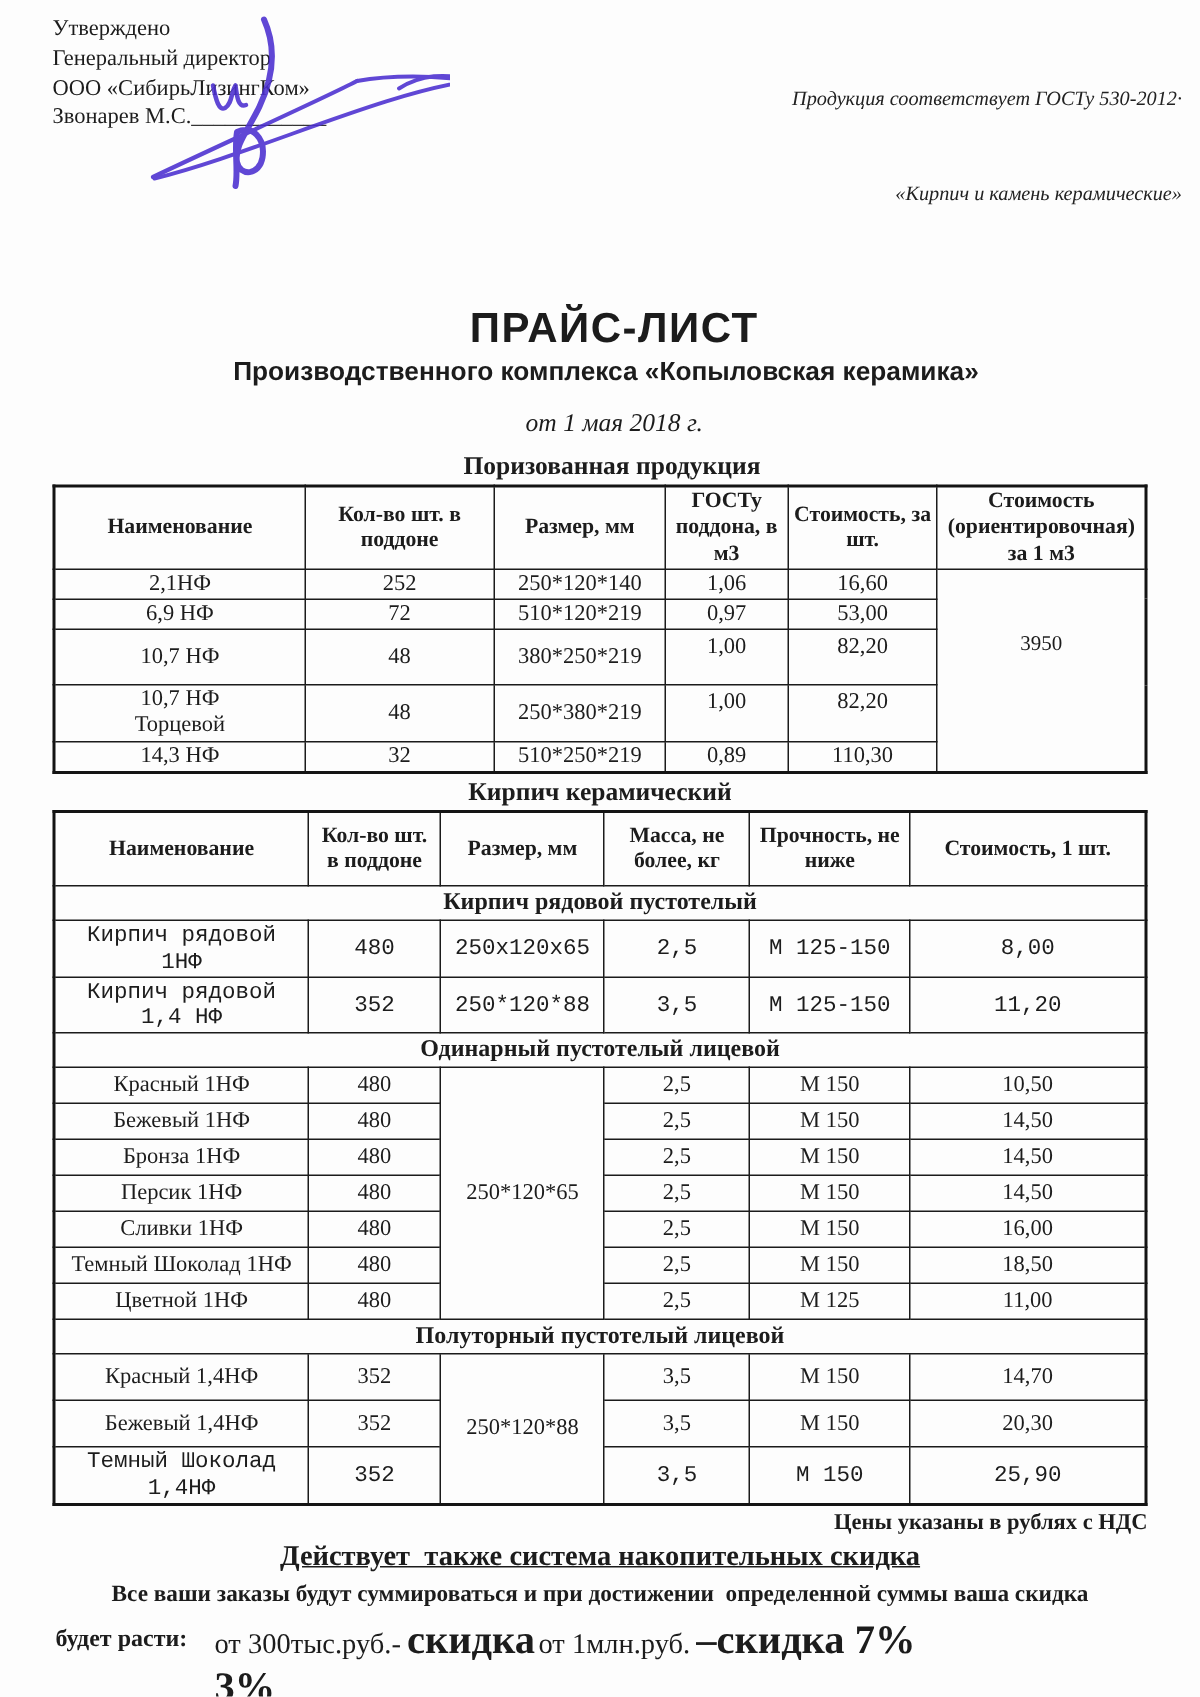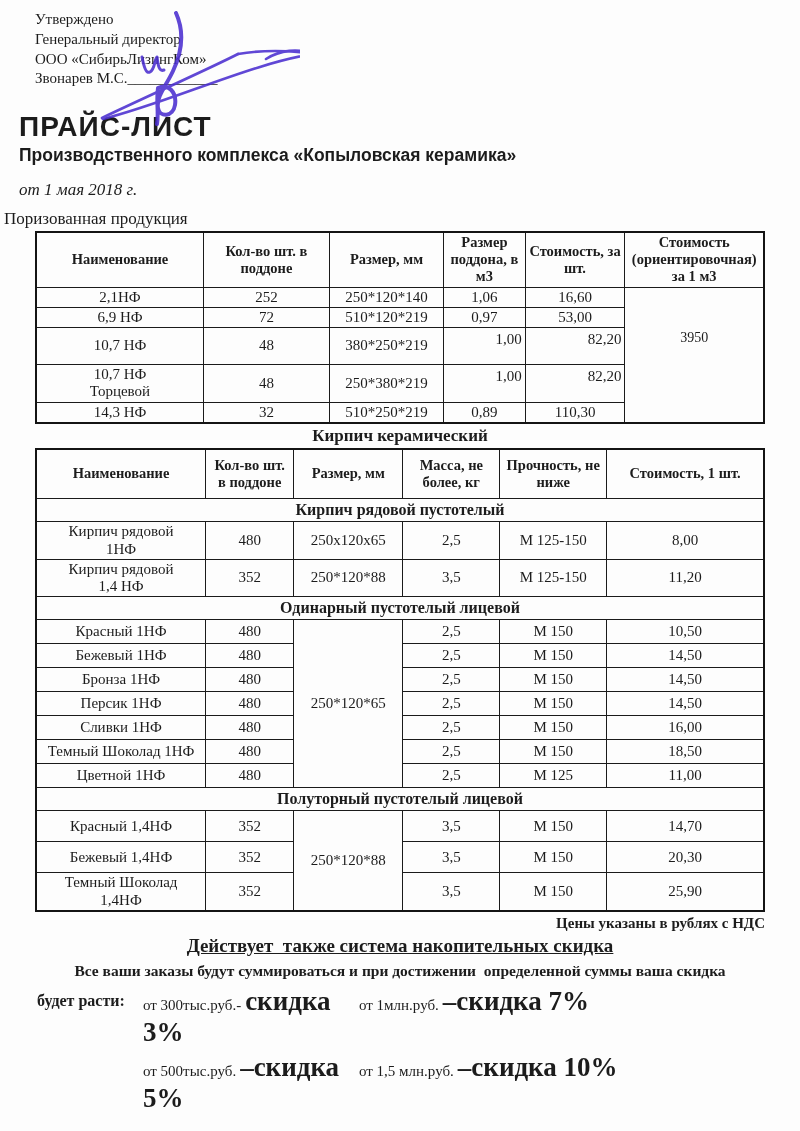--- a/index.html
+++ b/index.html
@@ -14,69 +14,73 @@
   .page{position:relative;width:800px;height:915px;}
   .pre{white-space:pre-wrap;}
 
   
   .top{display:flex;justify-content:space-between;padding:10px 12px 0 35px;position:relative;}
   .approval{font-size:15px;line-height:1.32;}
   .gost{font-style:italic;font-size:13.5px;text-align:right;line-height:1.55;padding-top:4px;color:#222;}
   .sig-svg{position:absolute;left:80px;top:0;pointer-events:none;}
 
   
-  .titles{margin-top:22px;font-family:"Liberation Sans","DejaVu Sans",sans-serif;padding-left:19px;}
+  .titles{text-align:center;margin-top:22px;font-family:"Liberation Sans","DejaVu Sans",sans-serif;padding-left:19px;}
   .title-main{font-size:28px;font-weight:bold;letter-spacing:1px;margin:0;}
   .title-sub{font-size:17.5px;font-weight:bold;margin:2px 11px 0 0;}
   .title-date{font-family:"Liberation Serif","DejaVu Serif",serif;font-style:italic;font-size:17px;margin-top:14px;}
 
   
-  .tbl-caption{text-align:left;font-weight:normal;font-size:17px;margin:9px 0 2px 4px;}
+  .tbl-caption{text-align:center;font-weight:bold;font-size:17px;margin:9px 0 2px 16px;}
   .tbl-caption2{text-align:center;font-weight:bold;font-size:17px;margin:2px 0 2px 0;}
   table{border-collapse:collapse;width:730px;margin:0 auto;table-layout:fixed;border:2.5px solid #141414;}
   th,td{border:1.6px solid #1b1b1b;text-align:center;vertical-align:middle;padding:1px 3px;white-space:pre-line;}
   th{font-weight:bold;font-size:14.5px;line-height:1.18;}
   td{font-size:15px;line-height:1.15;}
   #t1 thead tr{height:47px;}
   #t1 tbody tr{height:20px;}
   #t1 tbody tr.tall{height:37px;}
-  #t1 tr.tall td:nth-child(4),#t1 tr.tall td:nth-child(5){vertical-align:top;padding-top:3px;text-align:right;}
+  #t1 tr.tall td:nth-child(4),#t1 tr.tall td:nth-child(5){vertical-align:top;padding-top:3px;}
   td.m3950{vertical-align:middle;padding-bottom:34px;font-size:14px;}
   #t2 thead tr{height:50px;}
   #t2 tbody tr{height:24px;}
-  #t2 tbody tr.r2{height:37px;}
+  #t2 tbody tr.r2{height:37px;font-family:Liberation Mono, monospace;}
   #t2 tbody tr.r15{height:31px;}
   #t2 tr.sec{height:23px;}
   #t2 tr.sec td{font-weight:bold;font-size:16px;}
 
   .vat-note{width:730px;margin:3px auto 0 auto;text-align:right;font-weight:bold;font-size:15px;}
 
   
   .disc-title{text-align:center;font-weight:bold;font-size:19px;text-decoration:underline;margin-top:3px;}
   .disc-desc{text-align:center;font-weight:bold;font-size:15.5px;margin-top:5px;}
   .disc-block{display:flex;padding:6px 0 0 37px;}
   .disc-lead{width:106px;font-weight:bold;font-size:16px;padding-top:6px;}
   .disc-cols{flex:1;}
   .disc-row{display:flex;margin-bottom:4px;align-items:baseline;}
   .disc-entry{display:inline-block;}
   .disc-entry.c1{width:216px;}
-  .thr{font-size:15px;}
+  .thr{font-size:19px;}
   .val{font-size:27px;font-weight:bold;margin-left:4px;}
 </style>
 </head>
 <body>
 
 <div class="page">
 
   <div class="top">
     <div class="approval">
       <div>Утверждено</div>
       <div>Генеральный директор</div>
       <div>ООО «СибирьЛизингКом»</div>
       <div>Звонарев М.С.____________</div>
+    </div>
+    <div class="gost pre">
+      <div>Продукция соответствует ГОСТу 530-2012·</div>
+      <div>«Кирпич и камень керамические»</div>
     </div>
     <svg class="sig-svg" width="220" height="155" viewBox="0 0 220 155">
       <g fill="none" stroke="#4b2fd0" stroke-linecap="round" stroke-linejoin="round" opacity="0.88">
         <path d="M 62,57 C 64,67 66,74 70,72 C 75,69 74,61 77,57 C 78,65 79,72 84,70" stroke-width="3"></path>
         <path d="M 96,13 C 105,33 101,54 93,71 C 86,86 76,97 78,108 C 80,118 93,117 95,105 C 97,92 88,83 78,88 C 76,100 79,114 77,124" stroke-width="4"></path>
         <path d="M 22,118 C 66,97 135,66 158,54" stroke-width="2.8"></path>
         <path d="M 23,119 C 88,103 175,62 234,54 C 218,48 200,50 186,59" stroke-width="2.6"></path>
         <path d="M 158,54 C 180,50 210,50 234,54" stroke-width="2.6"></path>
       </g>
     </svg>
@@ -96,21 +100,21 @@
         <col style="width: 15.7%;">
         <col style="width: 11.2%;">
         <col style="width: 13.7%;">
         <col style="width: 19.1%;">
       </colgroup>
       <thead>
         <tr>
           <th>Наименование</th>
           <th>Кол-во шт. в поддоне</th>
           <th>Размер, мм</th>
-          <th>Размер поддона, в м3</th>
+          <th>ГОСТу поддона, в м3</th>
           <th>Стоимость, за шт.</th>
           <th>Стоимость (ориентировочная) за 1 м3</th>
         </tr>
       </thead>
       <tbody>
         <tr>
           <td>2,1НФ</td>
           <td>252</td>
           <td>250*120*140</td>
           <td>1,06</td>

